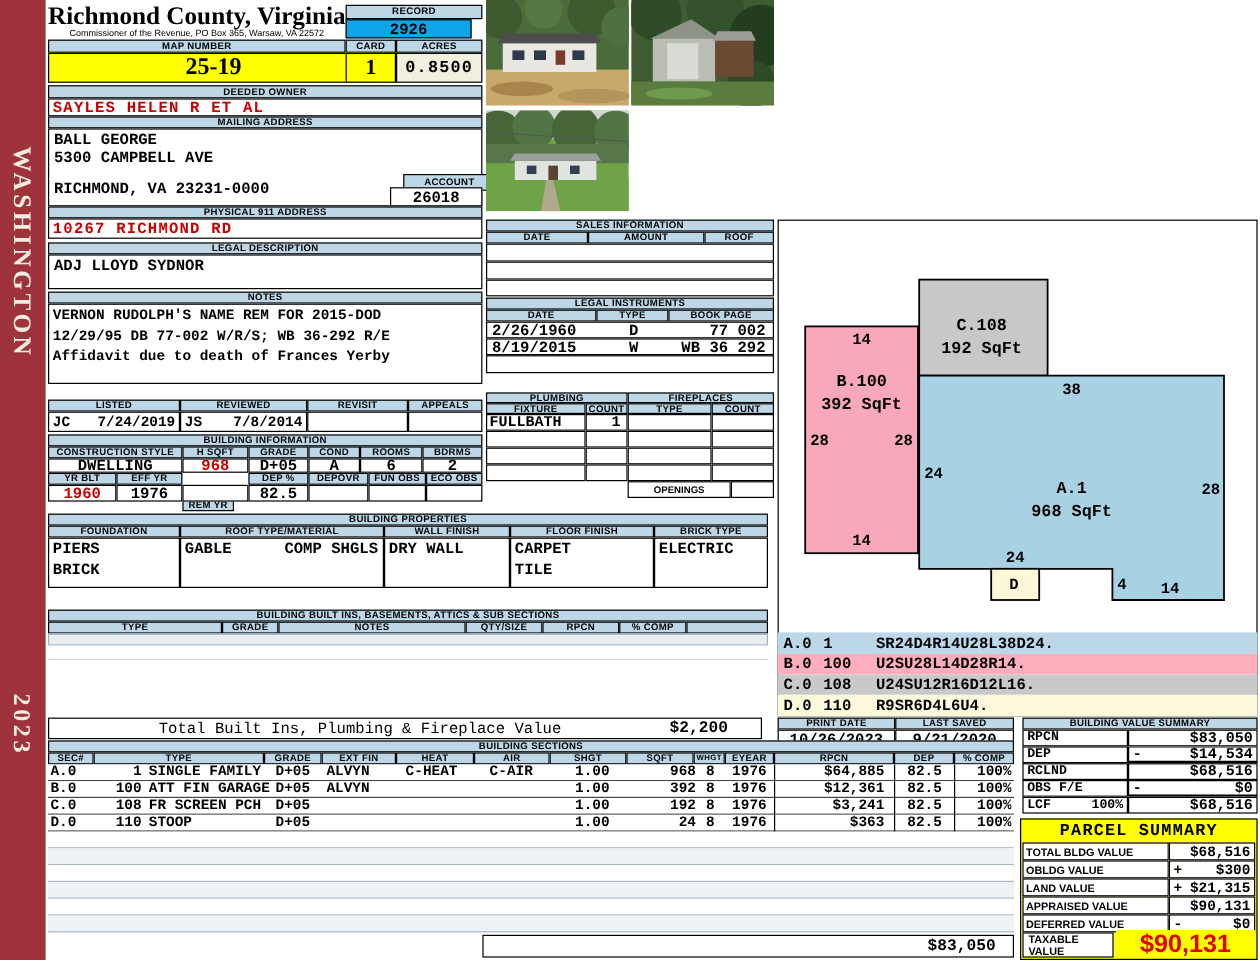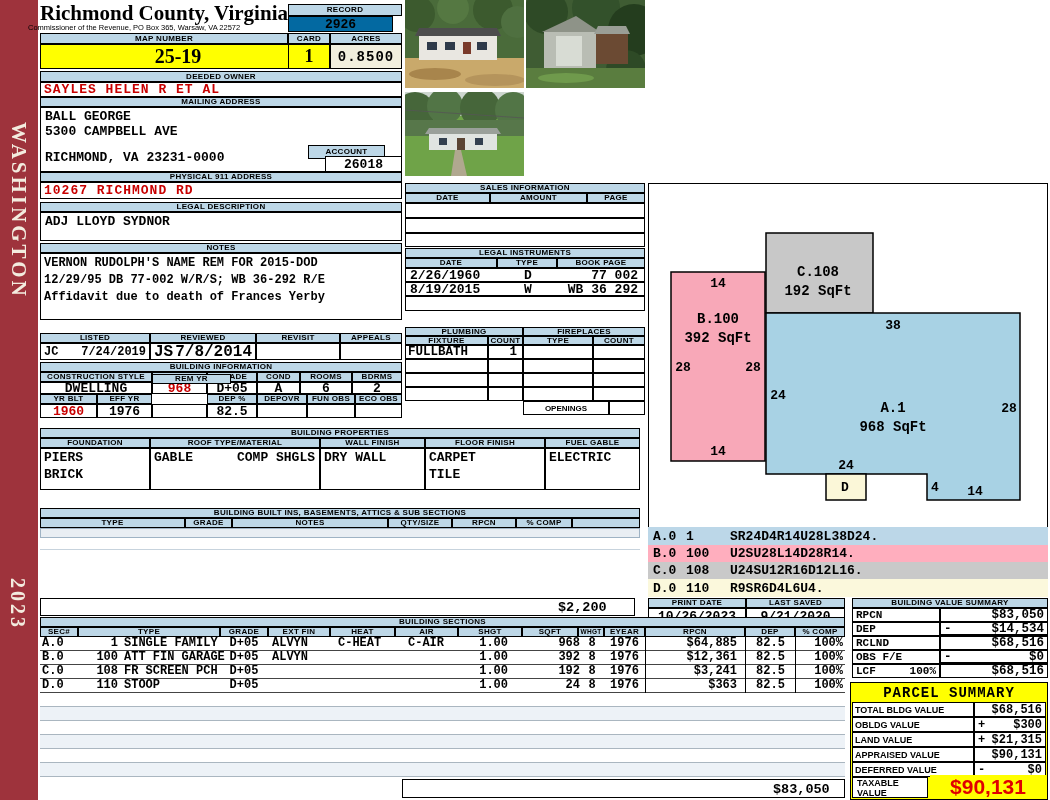--- a/index.html
+++ b/index.html
@@ -25,41 +25,41 @@
 <body>
 
 <div class="page">
 
   <div class="sidebar">
     <div class="vtext" style="top:122px;font-size:21px">WASHINGTON</div>
     <div class="vtext" style="top:578px;font-size:20px">2023</div>
   </div>
 
   <div class="abs" style="left:40px;top:1px;width:248px;height:23px;font:bold 21px 'Liberation Serif',serif;text-align:center">Richmond County, Virginia</div>
-  <div class="abs" style="left:28px;top:23px;width:248px;font:7.5px 'Liberation Sans',sans-serif;">Commissioner of the Revenue, PO Box 365, Warsaw, VA 22572</div>
+  <div class="abs" style="left:40px;top:23px;width:248px;font:7.5px 'Liberation Sans',sans-serif;text-align:center">Commissioner of the Revenue, PO Box 365, Warsaw, VA 22572</div>
 
   <div class="bar" style="left:288px;top:4px;width:114px;height:12px">RECORD</div>
-  <div class="cell ctr mono" style="left:288px;top:16px;width:105px;height:16px;background:#0369a1;font-size:13px">2926</div>
+  <div class="cell ctr mono" style="left:288px;top:16px;width:105px;height:16px;background:#0ea5e9;font-size:13px">2926</div>
 
   <div class="bar" style="left:40px;top:33px;width:248px;height:11px">MAP NUMBER</div>
   <div class="bar" style="left:288px;top:33px;width:42px;height:11px">CARD</div>
   <div class="bar" style="left:330px;top:33px;width:72px;height:11px">ACRES</div>
   <div class="cell ctr" style="left:40px;top:44px;width:276px;height:25px;background:#FFFF00;font:bold 20px 'Liberation Serif',serif">25-19</div>
   <div class="cell ctr" style="left:288px;top:44px;width:42px;height:25px;background:#FFFF00;font:bold 18px 'Liberation Serif',serif">1</div>
   <div class="cell ctr mono" style="left:330px;top:44px;width:72px;height:25px;background:#F2EFDE;font-size:14px;letter-spacing:1px">0.8500</div>
 
   <div class="bar" style="left:40px;top:71px;width:362px;height:11px">DEEDED OWNER</div>
   <div class="cell mono red" style="left:40px;top:82px;width:362px;height:15px;font-size:13px;letter-spacing:1px;padding-left:3px">SAYLES HELEN R ET AL</div>
 
   <div class="bar" style="left:40px;top:97px;width:362px;height:10px">MAILING ADDRESS</div>
   <div class="wbox" style="left:40px;top:107px;width:362px;height:65px"></div>
   <div class="t" style="left:45px;top:109px">BALL GEORGE</div>
   <div class="t" style="left:45px;top:124px">5300 CAMPBELL AVE</div>
   <div class="t" style="left:45px;top:150px">RICHMOND, VA 23231-0000</div>
-  <div class="bar" style="left:308px;top:145px;width:77px;height:14px">ACCOUNT</div>
+  <div class="bar" style="left:336px;top:145px;width:77px;height:14px">ACCOUNT</div>
   <div class="cell ctr mono" style="left:325px;top:156px;width:77px;height:16px;font-size:13px">26018</div>
 
   <div class="bar" style="left:40px;top:172px;width:362px;height:10px">PHYSICAL 911 ADDRESS</div>
   <div class="cell mono red" style="left:40px;top:182px;width:362px;height:17px;font-size:13px;letter-spacing:1px;padding-left:3px">10267 RICHMOND RD</div>
 
   <div class="bar" style="left:40px;top:202px;width:362px;height:10px">LEGAL DESCRIPTION</div>
   <div class="wbox" style="left:40px;top:212px;width:362px;height:29px"></div>
   <div class="t" style="left:45px;top:214px">ADJ LLOYD SYDNOR</div>
 
   <div class="bar" style="left:40px;top:243px;width:362px;height:10px">NOTES</div>
@@ -69,21 +69,21 @@
   <div class="t" style="left:44px;top:290px;font-size:12px">Affidavit due to death of Frances Yerby</div>
 
   <div class="bar" style="left:40px;top:333px;width:110px;height:10px">LISTED</div>
   <div class="bar" style="left:150px;top:333px;width:106px;height:10px">REVIEWED</div>
   <div class="bar" style="left:256px;top:333px;width:84px;height:10px">REVISIT</div>
   <div class="bar" style="left:340px;top:333px;width:62px;height:10px">APPEALS</div>
   <div class="cell mono" style="left:40px;top:343px;width:110px;height:17px;font-size:12px;padding:0 3px;justify-content:space-between">
       <span>JC</span>
       <span>7/24/2019</span>
     </div>
-  <div class="cell mono" style="left:150px;top:343px;width:106px;height:17px;font-size:16px;padding:0 3px;justify-content:space-between">
+  <div class="cell mono" style="left:150px;top:343px;width:106px;height:17px;font-size:12px;padding:0 3px;justify-content:space-between">
       <span>JS</span>
       <span>7/8/2014</span>
     </div>
   <div class="cell" style="left:256px;top:343px;width:84px;height:17px"></div>
   <div class="cell" style="left:340px;top:343px;width:62px;height:17px"></div>
 
   <div class="bar" style="left:40px;top:362px;width:362px;height:10px">BUILDING INFORMATION</div>
   <div class="bar" style="left:40px;top:372px;width:112px;height:10px">CONSTRUCTION STYLE</div>
   <div class="bar" style="left:152px;top:372px;width:55px;height:10px">H SQFT</div>
   <div class="bar" style="left:207px;top:372px;width:50px;height:10px">GRADE</div>
@@ -91,39 +91,39 @@
   <div class="bar" style="left:300px;top:372px;width:52px;height:10px">ROOMS</div>
   <div class="bar" style="left:352px;top:372px;width:50px;height:10px">BDRMS</div>
   <div class="cell ctr mono" style="left:40px;top:382px;width:112px;height:12px;font-size:13px">DWELLING</div>
   <div class="cell ctr mono red" style="left:152px;top:382px;width:55px;height:12px;font-size:13px">968</div>
   <div class="cell ctr mono" style="left:207px;top:382px;width:50px;height:12px;font-size:13px">D+05</div>
   <div class="cell ctr mono" style="left:257px;top:382px;width:43px;height:12px;font-size:13px">A</div>
   <div class="cell ctr mono" style="left:300px;top:382px;width:52px;height:12px;font-size:13px">6</div>
   <div class="cell ctr mono" style="left:352px;top:382px;width:50px;height:12px;font-size:13px">2</div>
   <div class="bar" style="left:40px;top:394px;width:57px;height:10px">YR BLT</div>
   <div class="bar" style="left:97px;top:394px;width:55px;height:10px">EFF YR</div>
-  <div class="bar" style="left:152px;top:374px;width:79px;height:10px">REM YR</div>
+  <div class="bar" style="left:152px;top:416px;width:43px;height:10px">REM YR</div>
   <div class="bar" style="left:207px;top:394px;width:50px;height:10px">DEP %</div>
   <div class="bar" style="left:257px;top:394px;width:50px;height:10px">DEPOVR</div>
   <div class="bar" style="left:307px;top:394px;width:48px;height:10px">FUN OBS</div>
   <div class="bar" style="left:355px;top:394px;width:47px;height:10px">ECO OBS</div>
   <div class="cell ctr mono red" style="left:40px;top:404px;width:57px;height:14px;font-size:13px">1960</div>
   <div class="cell ctr mono" style="left:97px;top:404px;width:55px;height:14px;font-size:13px">1976</div>
   <div class="cell" style="left:152px;top:404px;width:55px;height:14px"></div>
   <div class="cell ctr mono" style="left:207px;top:404px;width:50px;height:14px;font-size:13px">82.5</div>
   <div class="cell" style="left:257px;top:404px;width:50px;height:14px"></div>
   <div class="cell" style="left:307px;top:404px;width:48px;height:14px"></div>
   <div class="cell" style="left:355px;top:404px;width:47px;height:14px"></div>
 
   <div class="bar" style="left:40px;top:428px;width:600px;height:10px">BUILDING PROPERTIES</div>
   <div class="bar" style="left:40px;top:438px;width:110px;height:10px">FOUNDATION</div>
   <div class="bar" style="left:150px;top:438px;width:170px;height:10px">ROOF TYPE/MATERIAL</div>
   <div class="bar" style="left:320px;top:438px;width:105px;height:10px">WALL FINISH</div>
   <div class="bar" style="left:425px;top:438px;width:120px;height:10px">FLOOR FINISH</div>
-  <div class="bar" style="left:545px;top:438px;width:95px;height:10px">FUEL GABLE</div>
+  <div class="bar" style="left:545px;top:438px;width:95px;height:10px">BRICK TYPE</div>
   <div class="wbox" style="left:40px;top:448px;width:110px;height:42px"></div>
   <div class="wbox" style="left:150px;top:448px;width:170px;height:42px"></div>
   <div class="wbox" style="left:320px;top:448px;width:105px;height:42px"></div>
   <div class="wbox" style="left:425px;top:448px;width:120px;height:42px"></div>
   <div class="wbox" style="left:545px;top:448px;width:95px;height:42px"></div>
   <div class="t" style="left:44px;top:450px">PIERS</div>
   <div class="t" style="left:44px;top:467px">BRICK</div>
   <div class="t" style="left:154px;top:450px">GABLE</div>
   <div class="t" style="left:237px;top:450px">COMP SHGLS</div>
   <div class="t" style="left:324px;top:450px">DRY WALL</div>
@@ -187,21 +187,21 @@
     <rect x="34" y="46" width="8" height="7" fill="#33404F"></rect>
       <rect x="52" y="46" width="8" height="12" fill="#5A4434"></rect>
       <rect x="70" y="46" width="8" height="7" fill="#33404F"></rect>
     <rect x="0" y="58" width="119" height="26" fill="#6FA348"></rect>
     <polygon points="46,84 62,84 56,58 50,58" fill="#B0A88F"></polygon>
   </svg>
 
   <div class="bar" style="left:405px;top:183px;width:240px;height:10px">SALES INFORMATION</div>
   <div class="bar" style="left:405px;top:193px;width:85px;height:10px">DATE</div>
   <div class="bar" style="left:490px;top:193px;width:97px;height:10px">AMOUNT</div>
-  <div class="bar" style="left:587px;top:193px;width:58px;height:10px">PAGE</div>
+  <div class="bar" style="left:587px;top:193px;width:58px;height:10px">ROOF</div>
   <div class="cell" style="left:405px;top:203px;width:240px;height:15px"></div>
   <div class="cell" style="left:405px;top:218px;width:240px;height:15px"></div>
   <div class="cell" style="left:405px;top:233px;width:240px;height:14px"></div>
 
   <div class="bar" style="left:405px;top:248px;width:240px;height:10px">LEGAL INSTRUMENTS</div>
   <div class="bar" style="left:405px;top:258px;width:92px;height:10px">DATE</div>
   <div class="bar" style="left:497px;top:258px;width:60px;height:10px">TYPE</div>
   <div class="bar" style="left:557px;top:258px;width:88px;height:10px">BOOK PAGE</div>
   <div class="cell mono" style="left:405px;top:268px;width:240px;height:14px;font-size:13px">
     <span style="position:absolute;left:4px">2/26/1960</span>
@@ -360,20 +360,21 @@
       <span>-</span>
       <span>$0</span>
     </div>
   <div class="cell" style="left:852px;top:777px;width:76px;height:21px;font:bold 9px 'Liberation Sans',sans-serif;flex-direction:column;justify-content:center;align-items:flex-start;padding-left:4px">
     <span>TAXABLE</span>
     <span>VALUE</span>
   </div>
   <div class="abs" style="left:930px;top:775px;width:116px;height:23px;background:#FFFF00;color:#E00000;font:bold 21px 'Liberation Sans',sans-serif;text-align:center">$90,131</div>
 
   <div class="wbox" style="left:40px;top:598px;width:595px;height:18px"></div>
+  <div class="abs" style="left:100px;top:600px;width:400px;text-align:center;font:13px 'Liberation Mono',monospace">Total Built Ins, Plumbing &amp; Fireplace Value</div>
   <div class="abs t" style="left:558px;top:600px;font-size:13.5px">$2,200</div>
 
   <div class="bar" style="left:40px;top:617px;width:805px;height:10px">BUILDING SECTIONS</div>
   <div class="bar" style="left:40px;top:627px;width:38px;height:10px">SEC#</div>
   <div class="bar" style="left:78px;top:627px;width:142px;height:10px">TYPE</div>
   <div class="bar" style="left:220px;top:627px;width:48px;height:10px">GRADE</div>
   <div class="bar" style="left:268px;top:627px;width:62px;height:10px">EXT FIN</div>
   <div class="bar" style="left:330px;top:627px;width:65px;height:10px">HEAT</div>
   <div class="bar" style="left:395px;top:627px;width:63px;height:10px">AIR</div>
   <div class="bar" style="left:458px;top:627px;width:64px;height:10px">SHGT</div>

